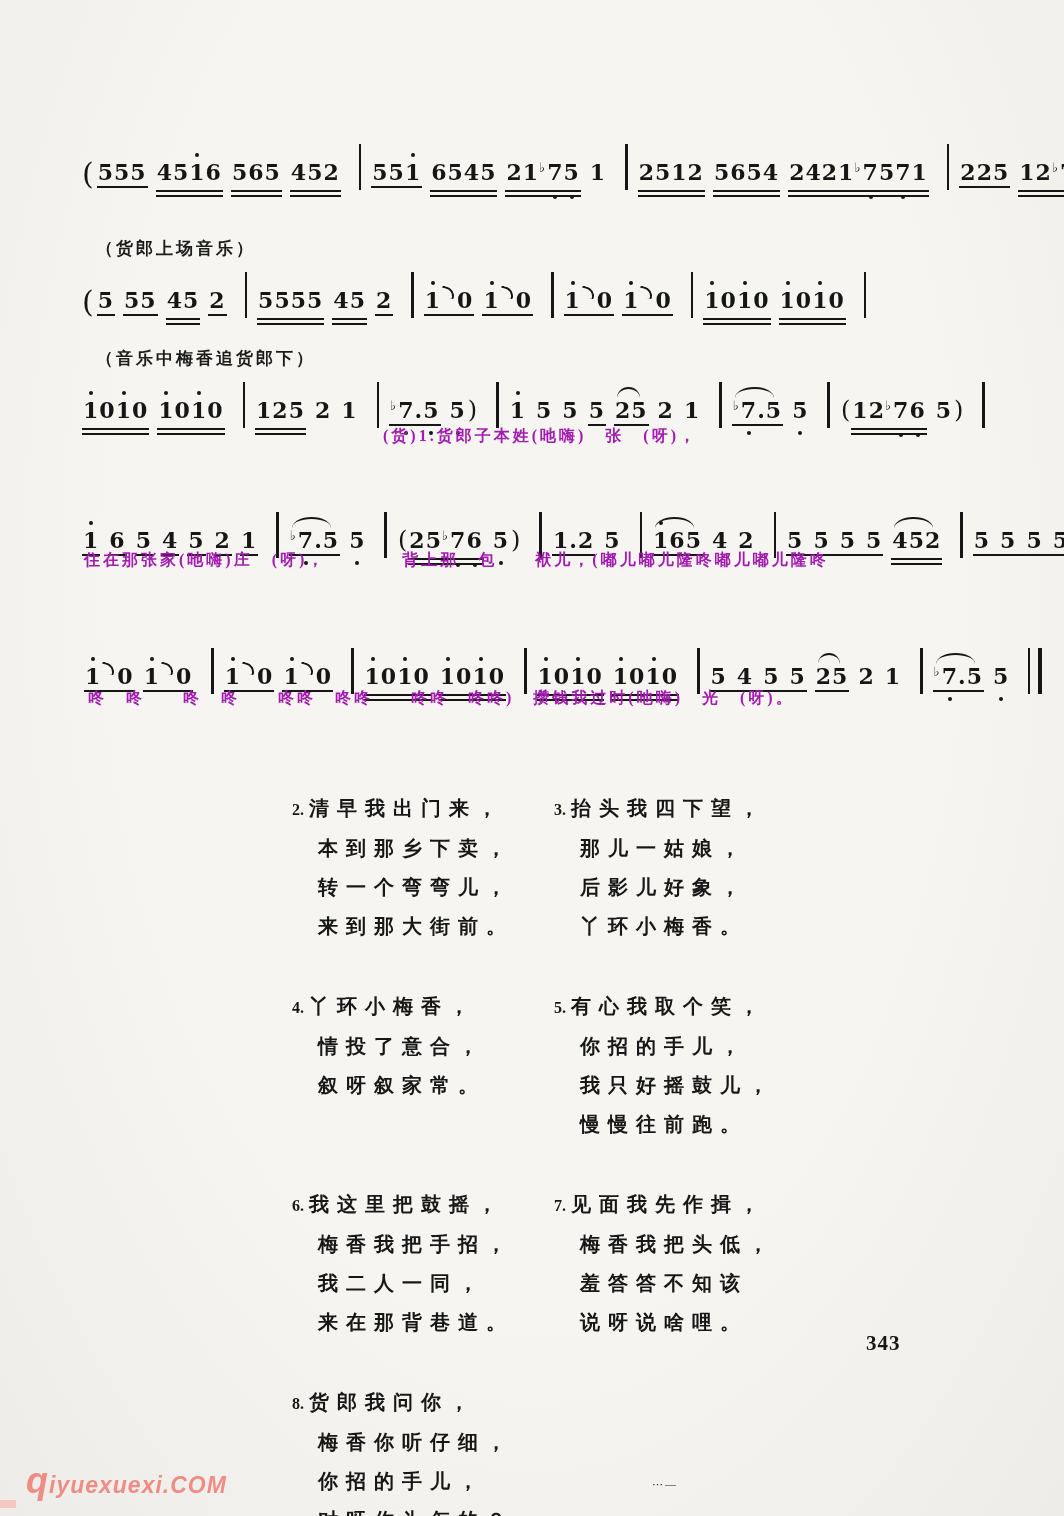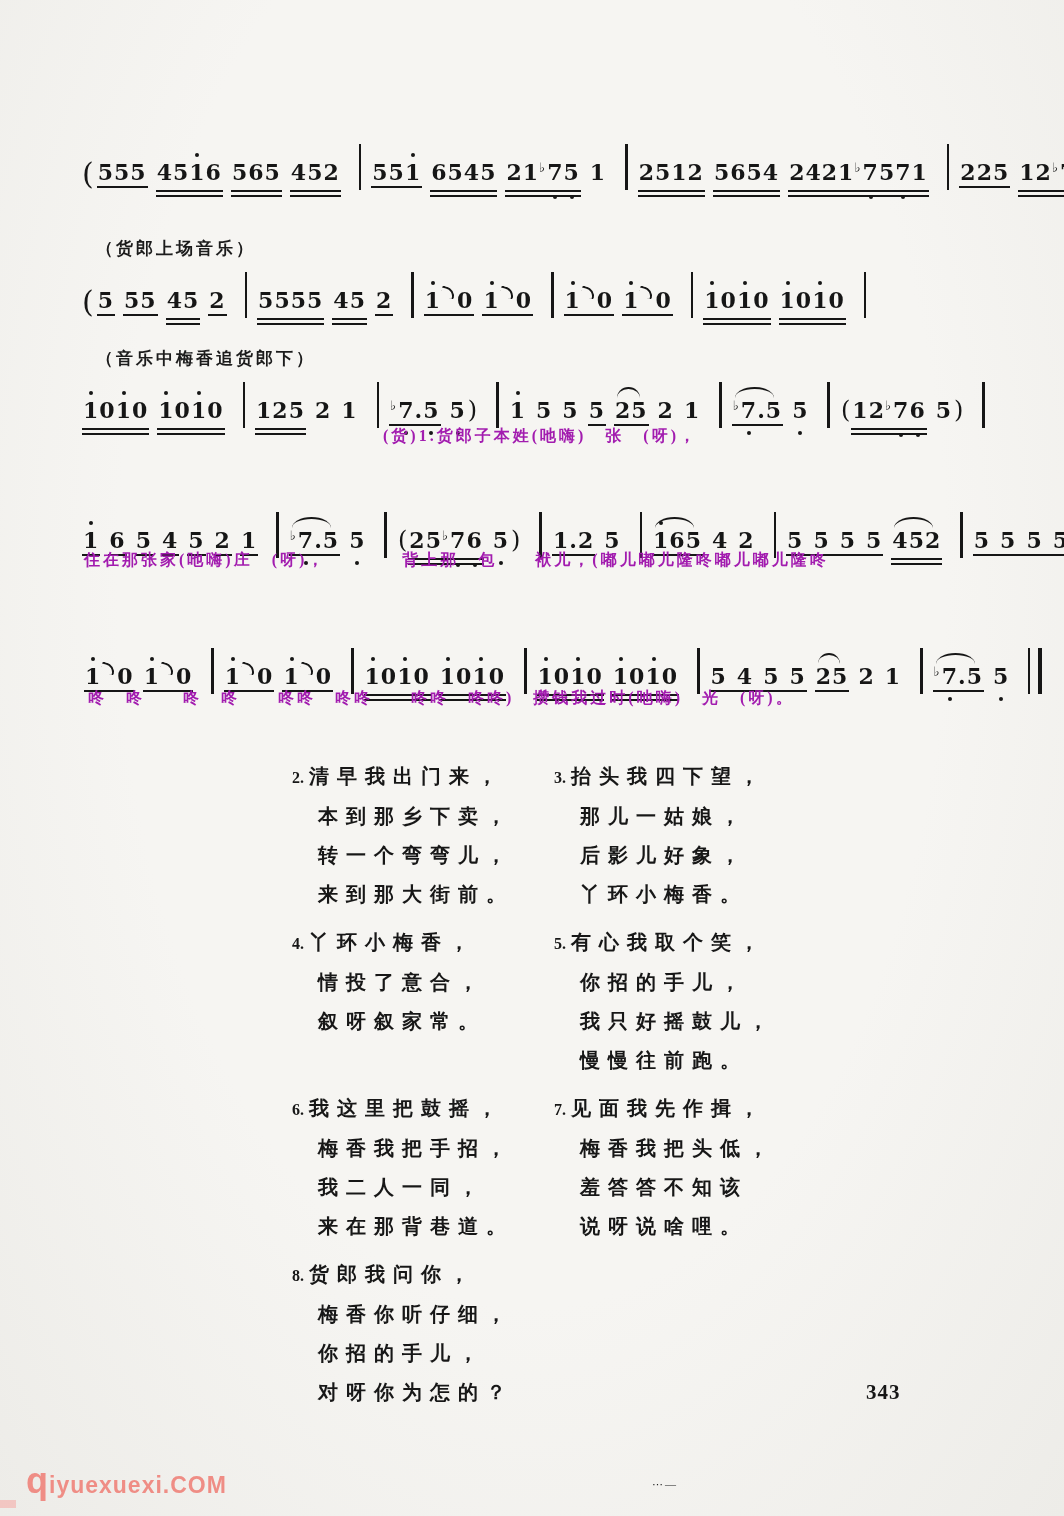--- a/index.html
+++ b/index.html
@@ -43,21 +43,21 @@
 
   .caption{font-size:17px;letter-spacing:3px;font-weight:600;color:#1c1c1c;}
   .lyric{font-size:16px;letter-spacing:3px;font-weight:600;color:#a21caf;white-space:nowrap;}
 
   
   .verses{width:600px;}
   .vrow{display:flex;margin-bottom:9px;}
   .verse{width:262px;flex:0 0 262px;}
   .vline{font-size:20px;letter-spacing:8px;line-height:39px;font-weight:600;
          color:#171717;padding-left:26px;white-space:nowrap;}
-  .vline.first{padding-left:0;}
+  .vline.first{padding-left:0;margin-top:32px;}
   .vnum{font-size:16px;letter-spacing:0;margin-right:5px;font-weight:700;}
 
   
   .pagenum{font-size:21px;font-weight:700;letter-spacing:1px;}
   .watermark{font-family:"Liberation Sans",sans-serif;color:#ef8d85;
       font-size:23px;font-weight:700;letter-spacing:1px;}
   .watermark::first-letter{font-size:36px;font-weight:800;}
   .artifact{font-size:11px;color:#222;letter-spacing:2px;}
   .corner-bleed{width:16px;height:8px;background:#f3b7b2;opacity:.7;}
 </style>
@@ -125,16 +125,16 @@
       <div class="verse">
         <div class="vline first"><span class="vnum">8.</span>货郎我问你，</div>
         <div class="vline">梅香你听仔细，</div>
         <div class="vline">你招的手儿，</div>
         <div class="vline">对呀你为怎的？</div>
       </div>
       <div class="verse"></div>
     </div>
   </div>
 
-<div class="abs pagenum" style="left:866px;top:1380px;">343</div>
-<div class="abs watermark" style="left:26px;top:1460px;">qiyuexuexi.COM</div>
+<div class="abs pagenum" style="left:866px;top:1331px;">343</div>
+<div class="abs watermark" style="left:26px;top:1460px;font-style:italic;">qiyuexuexi.COM</div>
 <div class="abs artifact" style="left:652px;top:1478px;">⋯—</div>
 <div class="abs corner-bleed" style="left:0px;top:1500px;"></div>
 
 </body></html>

